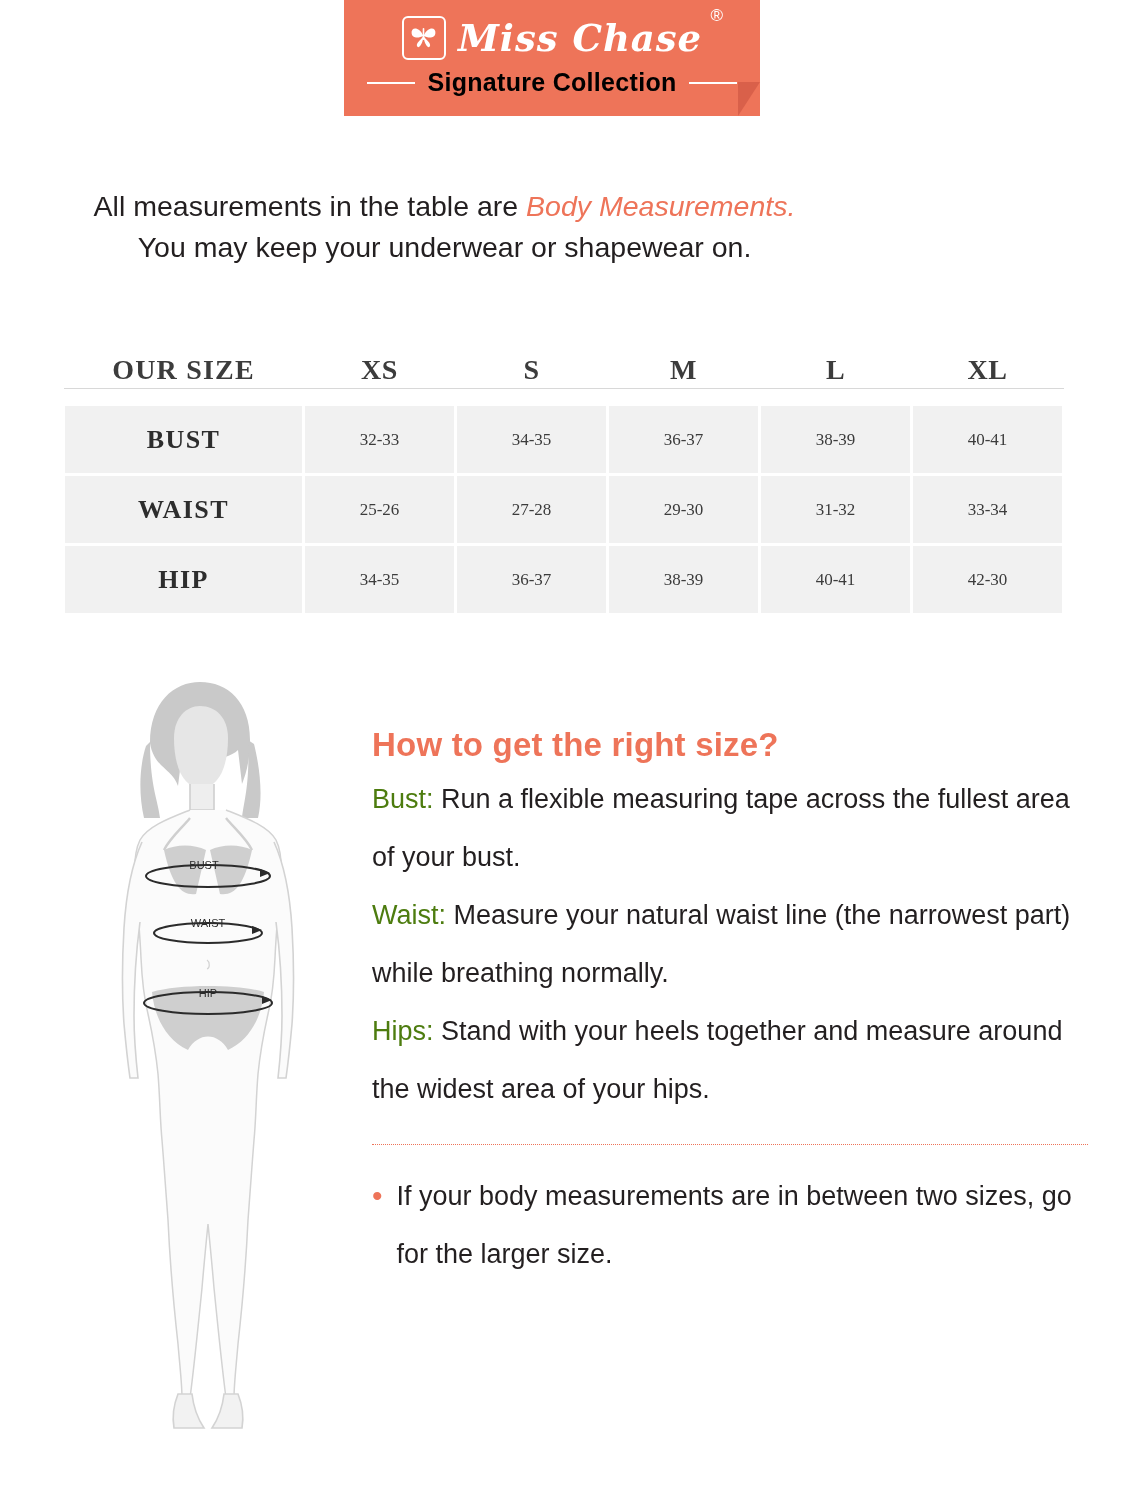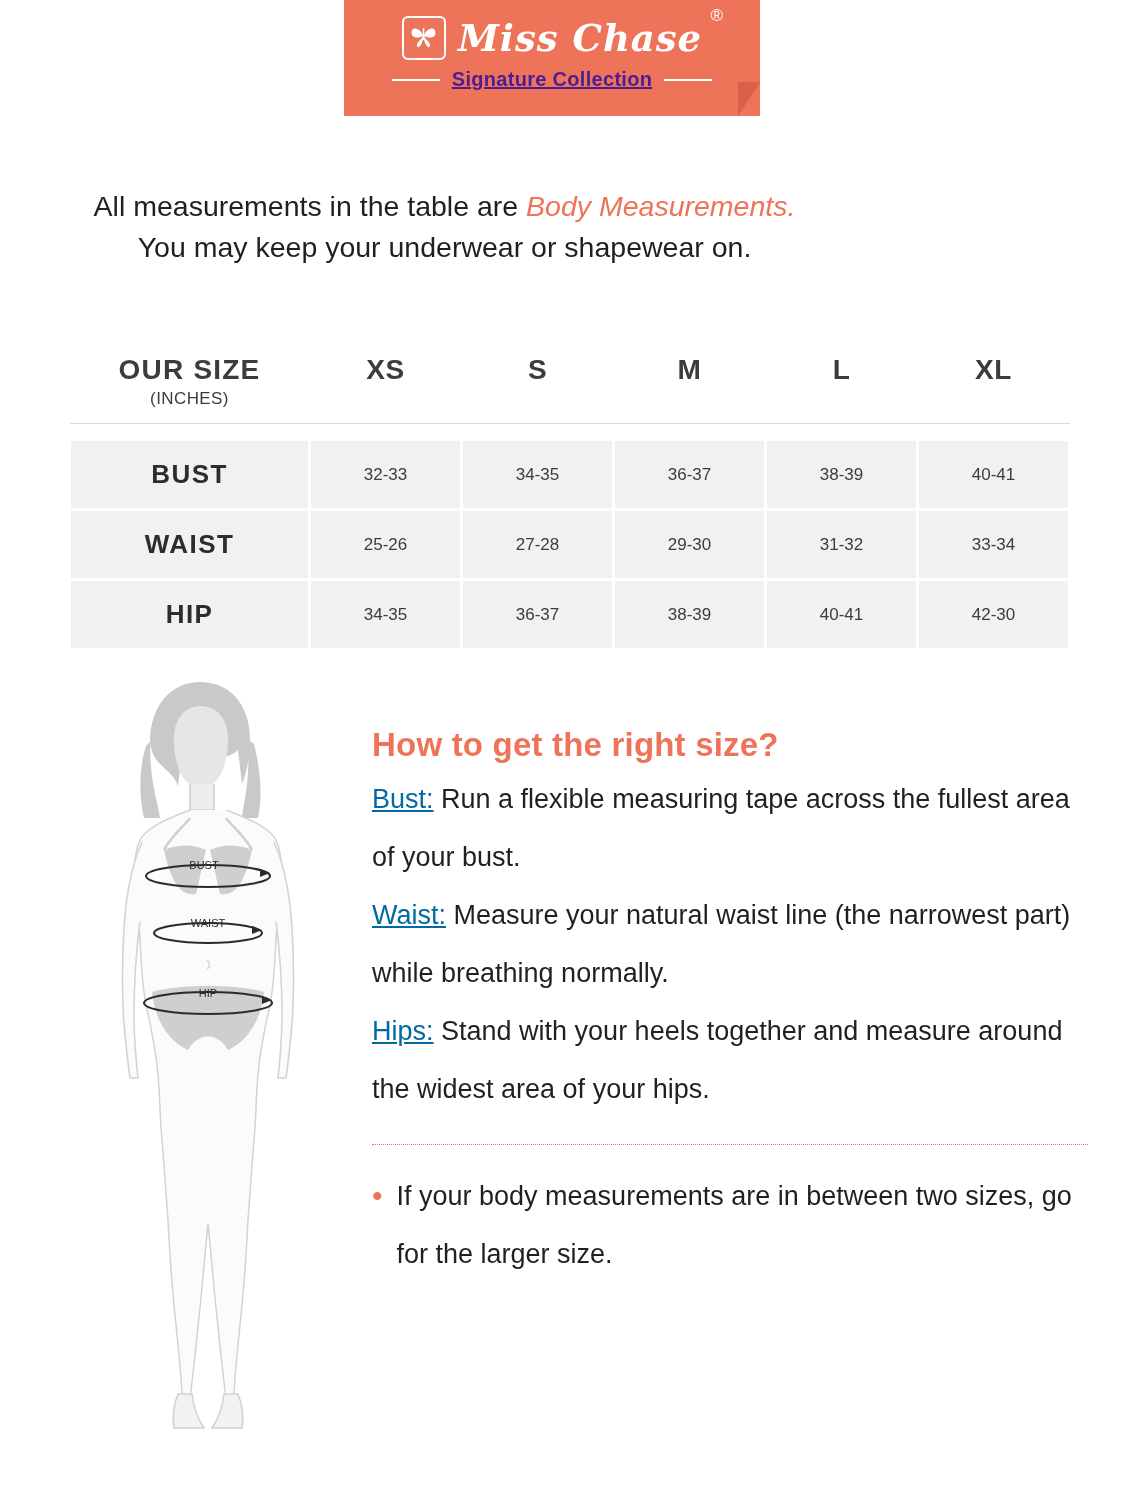--- a/index.html
+++ b/index.html
@@ -78,26 +78,25 @@
     align-items: center;
     justify-content: center;
     gap: 12px;
   }
   .sub-rule {
     width: 48px;
     height: 2px;
     background: #ffffff;
   }
   .sub-text {
-    color: #4c1d95;
-    font-size: 20px;
+    color: #000000;
+    font-size: 25px;
     font-weight: bold;
     letter-spacing: 0.3px;
     white-space: nowrap;
-    text-decoration: underline;
   }
 
   
   .intro {
     position: absolute;
     top: 186px;
     left: 0;
     width: 889px;
     text-align: center;
     font-size: 28.5px;
@@ -106,22 +105,23 @@
   }
   .intro em {
     color: #ee7459;
     font-style: italic;
   }
 
   
   .table-wrap {
     position: absolute;
     top: 348px;
-    left: 68px;
+    left: 62px;
     width: 1000px;
+    font-family: Liberation Serif, serif;
   }
   table.size-table {
     border-collapse: collapse;
     width: 1000px;
     table-layout: fixed;
   }
   table.size-table col.label-col { width: 240px; }
   table.size-table col.val-col { width: 152px; }
 
   .head-cell {
@@ -188,22 +188,21 @@
     font-weight: bold;
     letter-spacing: 0.2px;
   }
   .howto p {
     margin: 0;
     font-size: 27px;
     line-height: 58px;
     color: #231f20;
   }
   .howto p .k {
-    color: #0369a1;
-    text-decoration: underline;
+    color: #4d7c0f;
   }
   .divider {
     margin: 26px 0 22px 0;
     border: 0;
     border-top: 1.5px dotted #ee7459;
     width: 716px;
   }
   .bullet-row {
     display: flex;
     align-items: flex-start;
@@ -264,28 +263,20 @@
     </colgroup>
     <tbody>
       <tr>
         <td class="head-cell label">OUR SIZE</td>
         <td class="head-cell">XS</td>
         <td class="head-cell">S</td>
         <td class="head-cell">M</td>
         <td class="head-cell">L</td>
         <td class="head-cell">XL</td>
       </tr>
-      <tr>
-        <td class="head-units">(INCHES)</td>
-        <td class="head-units"></td>
-        <td class="head-units"></td>
-        <td class="head-units"></td>
-        <td class="head-units"></td>
-        <td class="head-units"></td>
-      </tr>
       <tr class="head-rule">
         <td colspan="6"></td>
       </tr>
       <tr class="spacer-row">
           <td colspan="6"></td>
         </tr>
 
       <tr class="data-row">
         <td class="rowlabel">BUST</td>
         <td>32-33</td>

